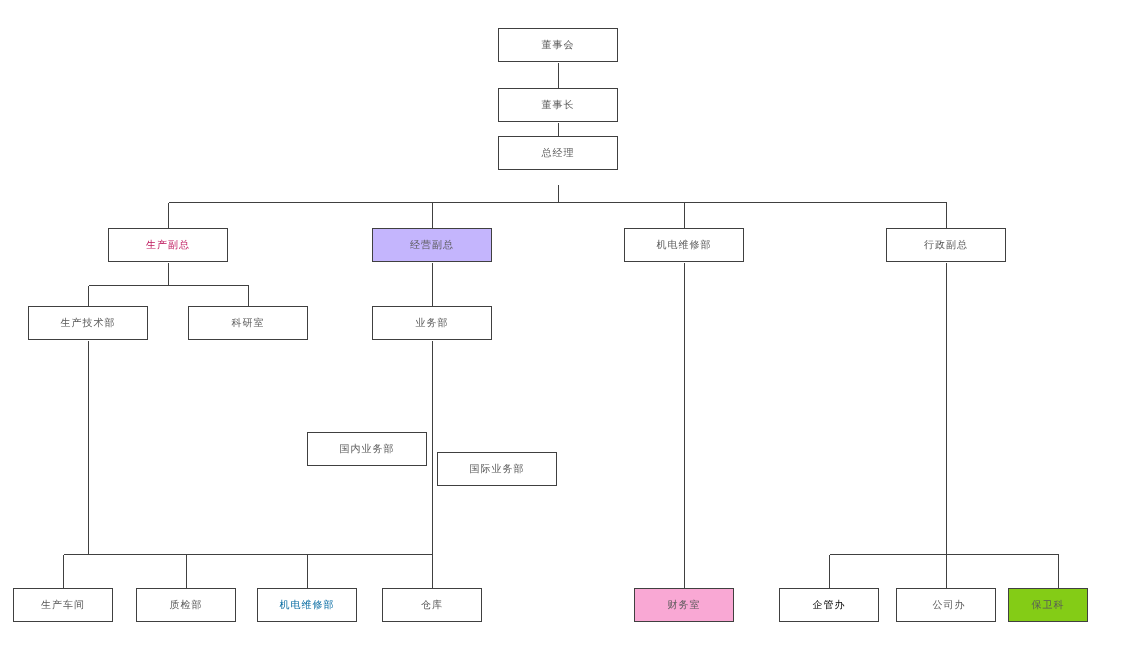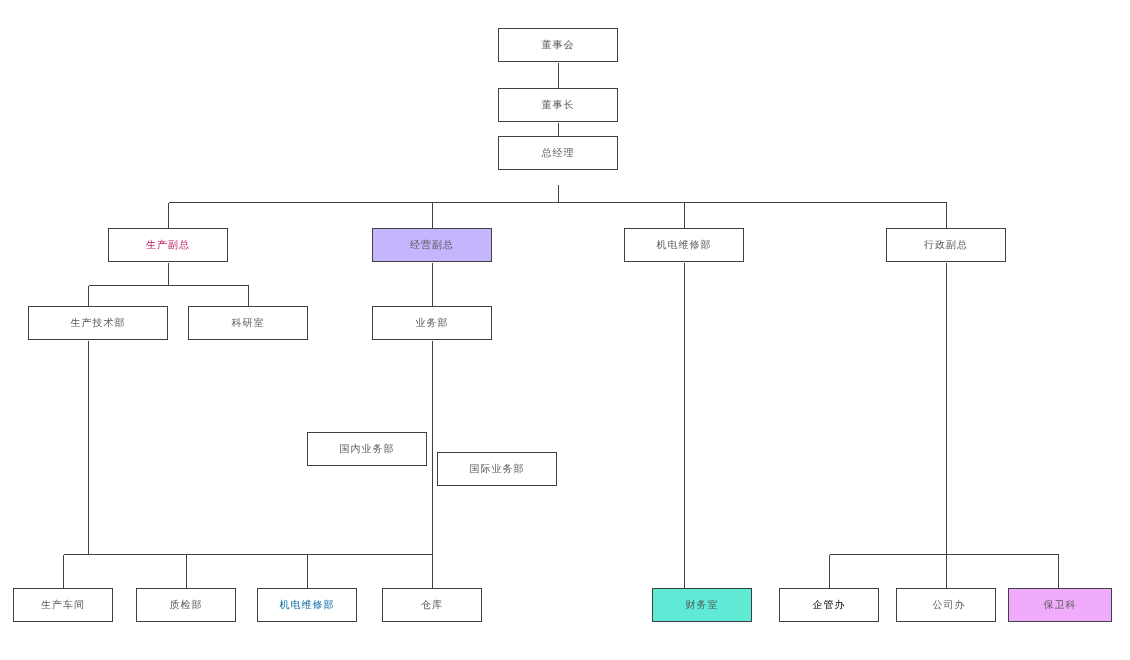--- a/index.html
+++ b/index.html
@@ -73,27 +73,27 @@
       <line x1="1058.5" y1="554.5" x2="1058.5" y2="588.5" stroke="#404040"></line>
     </svg>
   <div id="nodes-layer">
       <div class="org-node" style="left: 498px; top: 28px; width: 120px; height: 34px; background: rgb(255, 255, 255); border-color: rgb(64, 64, 64); color: rgb(89, 89, 89);">董事会</div>
       <div class="org-node" style="left: 498px; top: 88px; width: 120px; height: 34px; background: rgb(255, 255, 255); border-color: rgb(64, 64, 64); color: rgb(89, 89, 89);">董事长</div>
       <div class="org-node" style="left: 498px; top: 136px; width: 120px; height: 34px; background: rgb(255, 255, 255); border-color: rgb(64, 64, 64); color: rgb(89, 89, 89);">总经理</div>
       <div class="org-node" style="left: 108px; top: 228px; width: 120px; height: 34px; background: rgb(255, 255, 255); border-color: rgb(64, 64, 64); color: #be185d;">生产副总</div>
       <div class="org-node" style="left: 372px; top: 228px; width: 120px; height: 34px; background: #c4b5fd; border-color: rgb(64, 64, 64); color: rgb(89, 89, 89);">经营副总</div>
       <div class="org-node" style="left: 624px; top: 228px; width: 120px; height: 34px; background: rgb(255, 255, 255); border-color: rgb(64, 64, 64); color: rgb(89, 89, 89);">机电维修部</div>
       <div class="org-node" style="left: 886px; top: 228px; width: 120px; height: 34px; background: rgb(255, 255, 255); border-color: rgb(64, 64, 64); color: rgb(89, 89, 89);">行政副总</div>
-      <div class="org-node" style="left: 28px; top: 306px; width: 140px; height: 34px; background: rgb(255, 255, 255); border-color: rgb(64, 64, 64); color: rgb(89, 89, 89);">生产技术部</div>
+      <div class="org-node" style="left: 28px; top: 306px; width: 120px; height: 34px; background: rgb(255, 255, 255); border-color: rgb(64, 64, 64); color: rgb(89, 89, 89);">生产技术部</div>
       <div class="org-node" style="left: 188px; top: 306px; width: 120px; height: 34px; background: rgb(255, 255, 255); border-color: rgb(64, 64, 64); color: rgb(89, 89, 89);">科研室</div>
       <div class="org-node" style="left: 372px; top: 306px; width: 120px; height: 34px; background: rgb(255, 255, 255); border-color: rgb(64, 64, 64); color: rgb(89, 89, 89);">业务部</div>
       <div class="org-node" style="left: 307px; top: 432px; width: 120px; height: 34px; background: rgb(255, 255, 255); border-color: rgb(64, 64, 64); color: rgb(89, 89, 89);">国内业务部</div>
       <div class="org-node" style="left: 437px; top: 452px; width: 120px; height: 34px; background: rgb(255, 255, 255); border-color: rgb(64, 64, 64); color: rgb(89, 89, 89);">国际业务部</div>
       <div class="org-node" style="left: 13px; top: 588px; width: 100px; height: 34px; background: rgb(255, 255, 255); border-color: rgb(64, 64, 64); color: rgb(89, 89, 89);">生产车间</div>
       <div class="org-node" style="left: 136px; top: 588px; width: 100px; height: 34px; background: rgb(255, 255, 255); border-color: rgb(64, 64, 64); color: rgb(89, 89, 89);">质检部</div>
       <div class="org-node" style="left: 257px; top: 588px; width: 100px; height: 34px; background: rgb(255, 255, 255); border-color: rgb(64, 64, 64); color: #0369a1;">机电维修部</div>
       <div class="org-node" style="left: 382px; top: 588px; width: 100px; height: 34px; background: rgb(255, 255, 255); border-color: rgb(64, 64, 64); color: rgb(89, 89, 89);">仓库</div>
-      <div class="org-node" style="left: 634px; top: 588px; width: 100px; height: 34px; background: #5eead4; border-color: rgb(64, 64, 64); color: rgb(89, 89, 89); margin-left: 18px;">财务室</div>
+      <div class="org-node" style="left: 634px; top: 588px; width: 100px; height: 34px; background: #f9a8d4; border-color: rgb(64, 64, 64); color: rgb(89, 89, 89);">财务室</div>
       <div class="org-node" style="left: 779px; top: 588px; width: 100px; height: 34px; background: rgb(255, 255, 255); border-color: rgb(64, 64, 64); color: #000000;">企管办</div>
       <div class="org-node" style="left: 896px; top: 588px; width: 100px; height: 34px; background: rgb(255, 255, 255); border-color: rgb(64, 64, 64); color: rgb(89, 89, 89); padding-left: 6px;">公司办</div>
-      <div class="org-node" style="left: 1008px; top: 588px; width: 104px; height: 34px; background: #f0abfc; border-color: rgb(64, 64, 64); color: rgb(89, 89, 89);">保卫科</div>
+      <div class="org-node" style="left: 1008px; top: 588px; width: 80px; height: 34px; background: #84cc16; border-color: rgb(64, 64, 64); color: rgb(89, 89, 89);">保卫科</div>
     </div>
 </div>
 
 </body></html>

